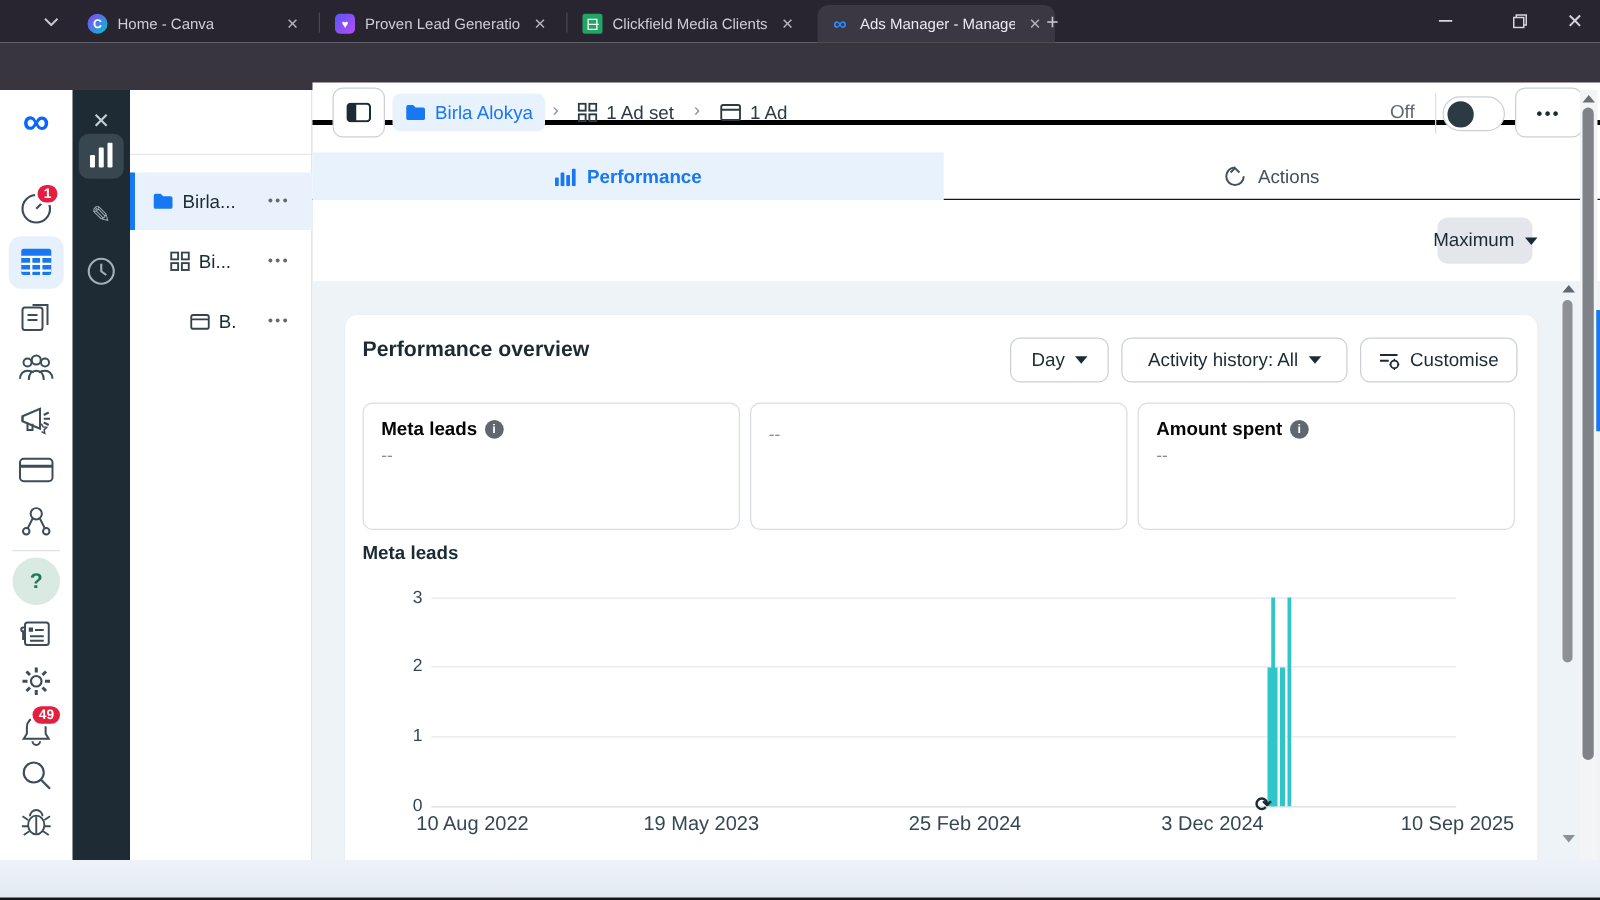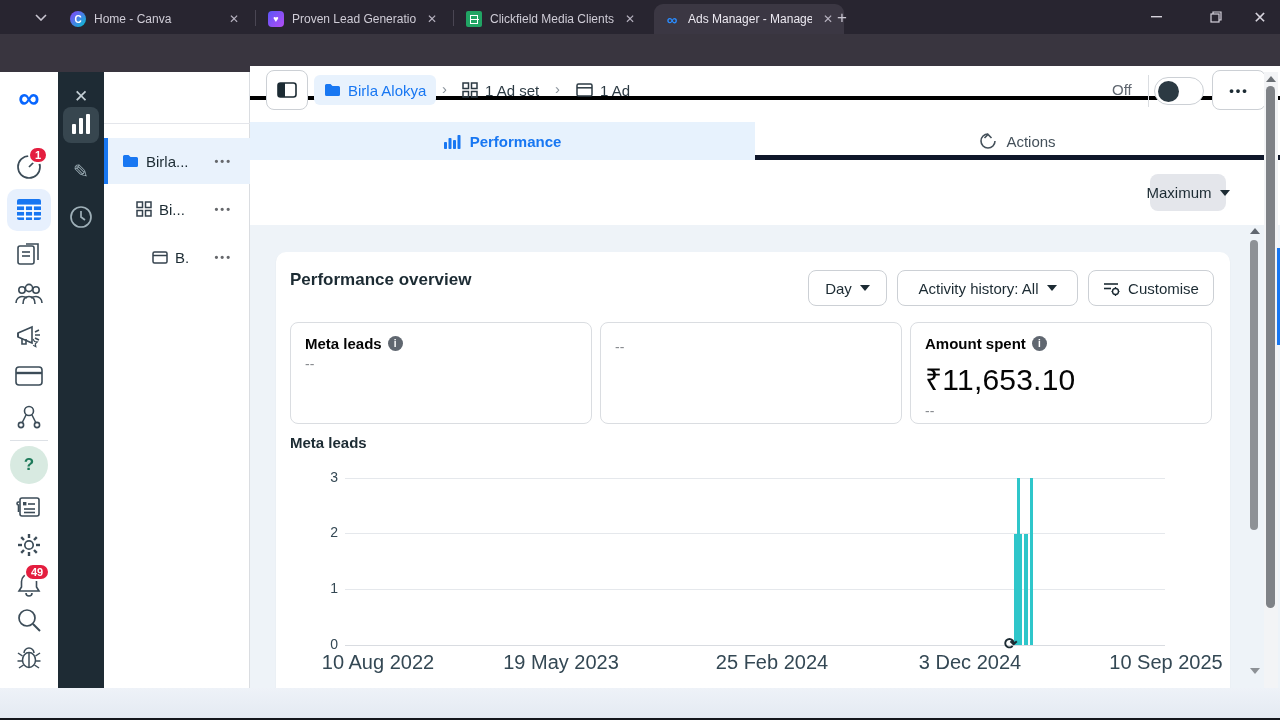--- a/index.html
+++ b/index.html
@@ -58,21 +58,21 @@
   .collapse-btn { position:absolute; left:16px; top:4px; width:42px; height:40px; border:1px solid #ccd0d5; border-radius:8px; display:flex; align-items:center; justify-content:center; background:#fff; }
   .crumb-pill { position:absolute; left:64px; top:9px; height:30px; background:#e8f2fd; border-radius:6px; display:flex; align-items:center; gap:7px; padding:0 10px; color:#1877f2; font-size:15px; font-weight:500; }
   .crumb-item { position:absolute; top:9px; height:30px; display:flex; align-items:center; gap:7px; color:#2c3a43; font-size:15px; }
   .crumb-sep { position:absolute; top:14px; color:#8a939b; font-size:15px; }
   .off-label { position:absolute; left:862px; top:15px; color:#606770; font-size:15px; }
   .vdiv { position:absolute; left:898px; top:9px; width:1px; height:32px; background:#dadde1; }
   .toggle { position:absolute; left:904px; top:11px; width:50px; height:28px; background:#fff; border:1px solid #ccd0d5; border-radius:15px; }
   .toggle .knob { position:absolute; left:3px; top:2.5px; width:21px; height:21px; border-radius:50%; background:#2c3a43; }
   .kebab-btn { position:absolute; left:962px; top:4px; width:54px; height:40px; border:1px solid #ccd0d5; border-radius:8px; display:flex; align-items:center; justify-content:center; color:#1c2b33; letter-spacing:2px; font-weight:bold; font-size:13px; background:#fff; }
 
-  .tabsrow { position:absolute; left:250px; top:122px; width:1030px; height:38px; background:#fff; border-bottom:5px solid #0f172a; }
+  .tabsrow { position:absolute; left:250px; top:122px; width:1030px; height:38px; background:#fff; border-bottom:1px solid #0f172a; }
   .ptab { position:absolute; top:0; height:38px; display:flex; align-items:center; justify-content:center; gap:9px; font-size:15px; }
   .ptab.active { background:#e7f2fd; color:#1877f2; font-weight:600; }
   .ptab.plain { color:#44505a; }
 
   .maxbtn { position:absolute; left:1150px; top:174px; width:76px; height:37px; background:#e4e6eb; border-radius:8px; display:flex; align-items:center; justify-content:center; gap:8px; font-size:15px; color:#1c2b33; }
   .caret { width:0; height:0; border-left:5px solid transparent; border-right:5px solid transparent; border-top:6px solid #1c2b33; }
 
   .panel { position:absolute; left:250px; top:225px; width:1030px; height:463px; background:#eef3f8; }
   .card { position:absolute; left:276px; top:252px; width:954px; height:436px; background:#fff; border-radius:10px 10px 0 0; box-shadow:0 1px 2px rgba(0,0,0,.06); }
   .ov-title { position:absolute; left:290px; top:270px; font-size:17px; font-weight:bold; color:#1c2b33; }
@@ -80,21 +80,21 @@
 
   .metric { position:absolute; top:322px; width:302px; height:102px; border:1px solid #dadde1; border-radius:8px; background:#fff; padding:12px 0 0 14px; }
   .metric .lbl { font-size:15px; font-weight:600; color:#050505; display:flex; align-items:center; gap:6px; }
   .metric .val { font-size:30px; color:#050505; margin-top:6px; letter-spacing:.2px; }
   .metric .sub { font-size:14px; color:#8a8d91; margin-top:4px; }
   .info-i { width:15px; height:15px; border-radius:50%; background:#606770; color:#fff; font-size:10px; font-weight:bold; display:inline-flex; align-items:center; justify-content:center; font-style:normal; }
 
   .chart-title { position:absolute; left:290px; top:434px; font-size:15px; font-weight:600; color:#1c2b33; }
   .gridline { position:absolute; left:345px; width:820px; height:1px; background:#e5e8ec; }
   .ylab { position:absolute; left:300px; width:38px; text-align:right; font-size:14px; color:#344854; }
-  .xlab { position:absolute; width:130px; text-align:center; font-size:20px; color:#344854; top:651px; }
+  .xlab { position:absolute; width:130px; text-align:center; font-size:16px; color:#344854; top:651px; }
   .bar { position:absolute; }
   .busy-cursor { position:absolute; left:1004px; top:634px; font-size:16px; color:#1c2b33; font-weight:bold; }
 
   
   .sb-outer-track { position:absolute; left:1264px; top:72px; width:14px; height:638px; background:#f3f4f6; }
   .sb-thumb { position:absolute; border-radius:5px; background:#8d9196; }
   .sb-arrow { position:absolute; width:0; height:0; border-left:5px solid transparent; border-right:5px solid transparent; }
   .up { border-bottom:6px solid #6b7075; }
   .down { border-top:6px solid #9aa0a6; }
   .blue-edge { position:absolute; left:1277px; top:248px; width:3px; height:97px; background:#1877f2; }
@@ -520,21 +520,20 @@
     <div class="sub">--</div>
   </div>
   <div class="metric" style="left:600px">
     <div class="sub">--</div>
   </div>
   <div class="metric" style="left:910px">
     <div class="lbl">
         <span>Amount spent</span>
         <i class="info-i">i</i>
       </div>
-    <div class="val">₹11,653.10</div>
     <div class="sub">--</div>
   </div>
 
   <div class="chart-title">Meta leads</div>
 
   <div class="gridline" style="top:478px"></div>
   <div class="gridline" style="top:533px"></div>
   <div class="gridline" style="top:589px"></div>
   <div class="gridline" style="top:645px; background:#d9dce1"></div>
 

